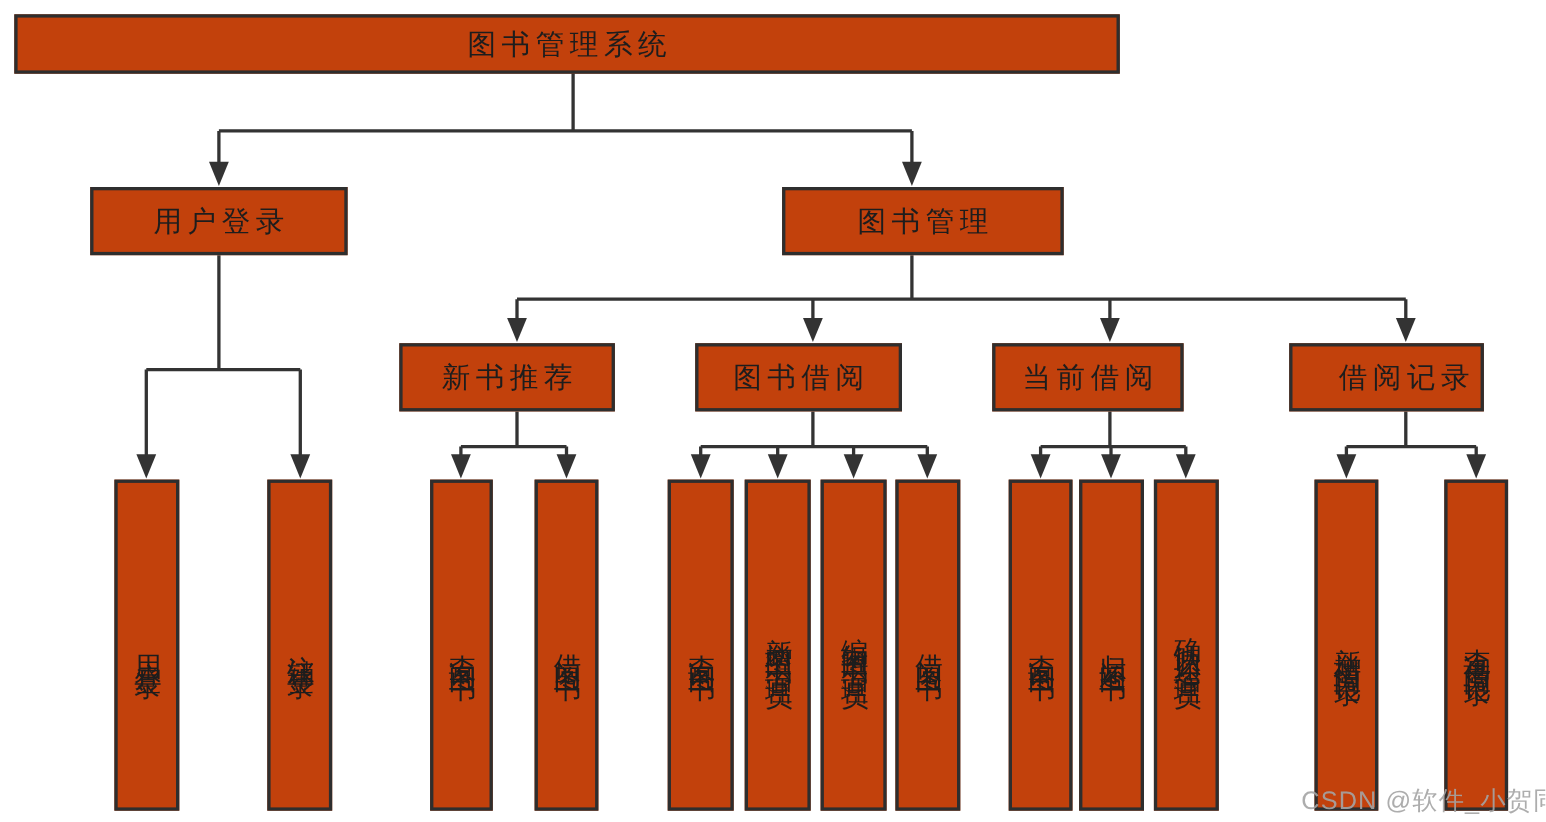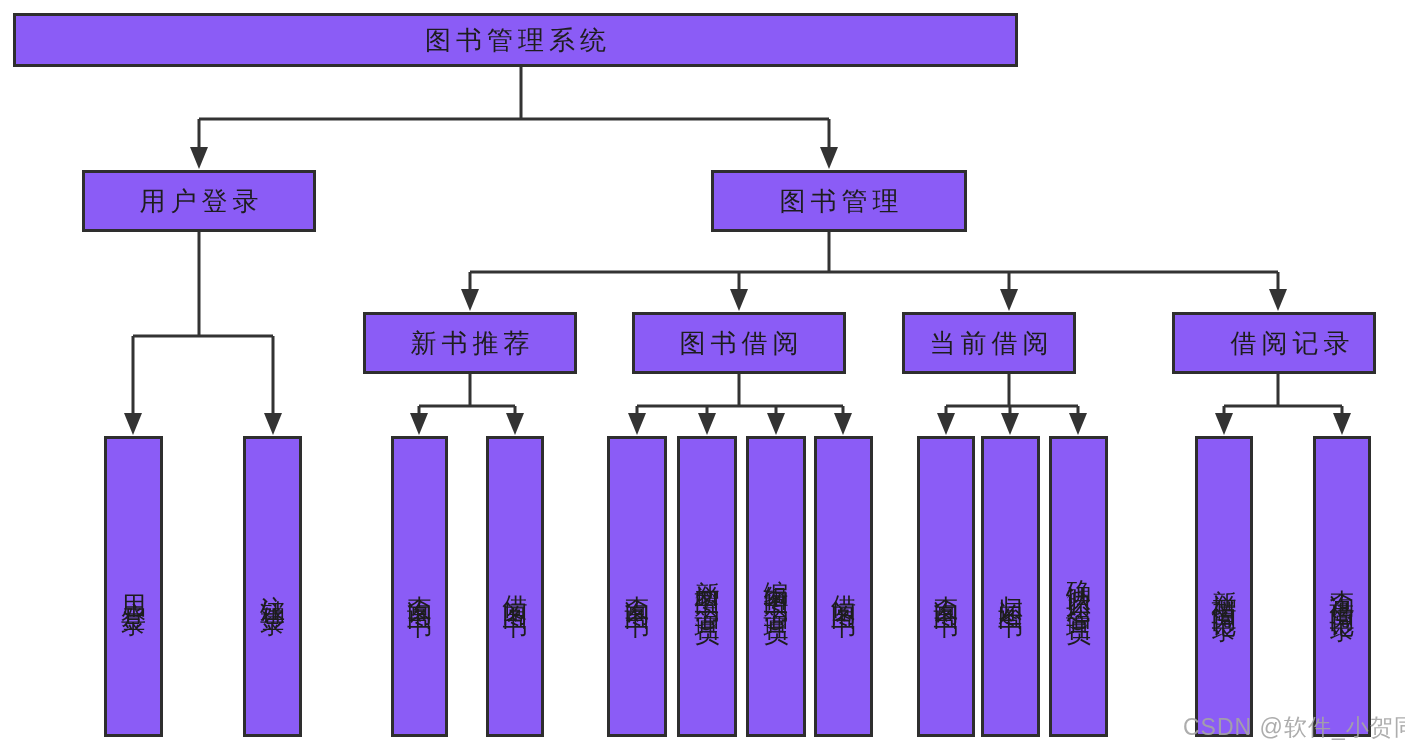--- a/index.html
+++ b/index.html
@@ -19,21 +19,21 @@
     position: absolute;
     left: 0; top: 0;
     width: 1405px;
     height: 747px;
     z-index: 1;
   }
   .node {
     position: absolute;
     box-sizing: border-box;
     border: 3px solid #2e2e2e;
-    background: #8b5cf6;
+    background: #c2410c;
     color: #1d1d1d;
     display: flex;
     align-items: center;
     justify-content: center;
     z-index: 2;
   }
   .h-node {
     font-size: 26px;
     letter-spacing: 5px;
     text-indent: 5px; 
@@ -45,24 +45,24 @@
     font-size: 25px;
     letter-spacing: 6px;
     line-height: 1;
     top: 436px;
     height: 301px;
   }
   
   .n-root        { left: 13px;   top: 13px;  width: 1005px; height: 54px; }
   .n-user-login  { left: 82px;   top: 170px; width: 234px;  height: 62px; }
   .n-book-mgmt   { left: 711px;  top: 170px; width: 256px;  height: 62px; }
-  .n-new-book    { left: 363px;  top: 312px; width: 214px;  height: 62px; }
-  .n-book-borrow { left: 632px;  top: 312px; width: 214px;  height: 62px; }
+  .n-new-book    { left: 363px;  top: 312px; width: 196px;  height: 62px; }
+  .n-book-borrow { left: 632px;  top: 312px; width: 188px;  height: 62px; }
   .n-cur-borrow  { left: 902px;  top: 312px; width: 174px;  height: 62px; }
-  .n-borrow-rec  { left: 1172px; top: 312px; width: 204px;  height: 62px; padding-left: 32px; }
+  .n-borrow-rec  { left: 1172px; top: 312px; width: 177px;  height: 62px; padding-left: 32px; }
   .n-a1 { left: 104px;  width: 59px; }
   .n-a2 { left: 243px;  width: 59px; }
   .n-b1 { left: 391px;  width: 57px; }
   .n-b2 { left: 486px;  width: 58px; }
   .n-c1 { left: 607px;  width: 60px; }
   .n-c2 { left: 677px;  width: 60px; }
   .n-c3 { left: 746px;  width: 60px; }
   .n-c4 { left: 814px;  width: 59px; }
   .n-d1 { left: 917px;  width: 58px; }
   .n-d2 { left: 981px;  width: 59px; }

